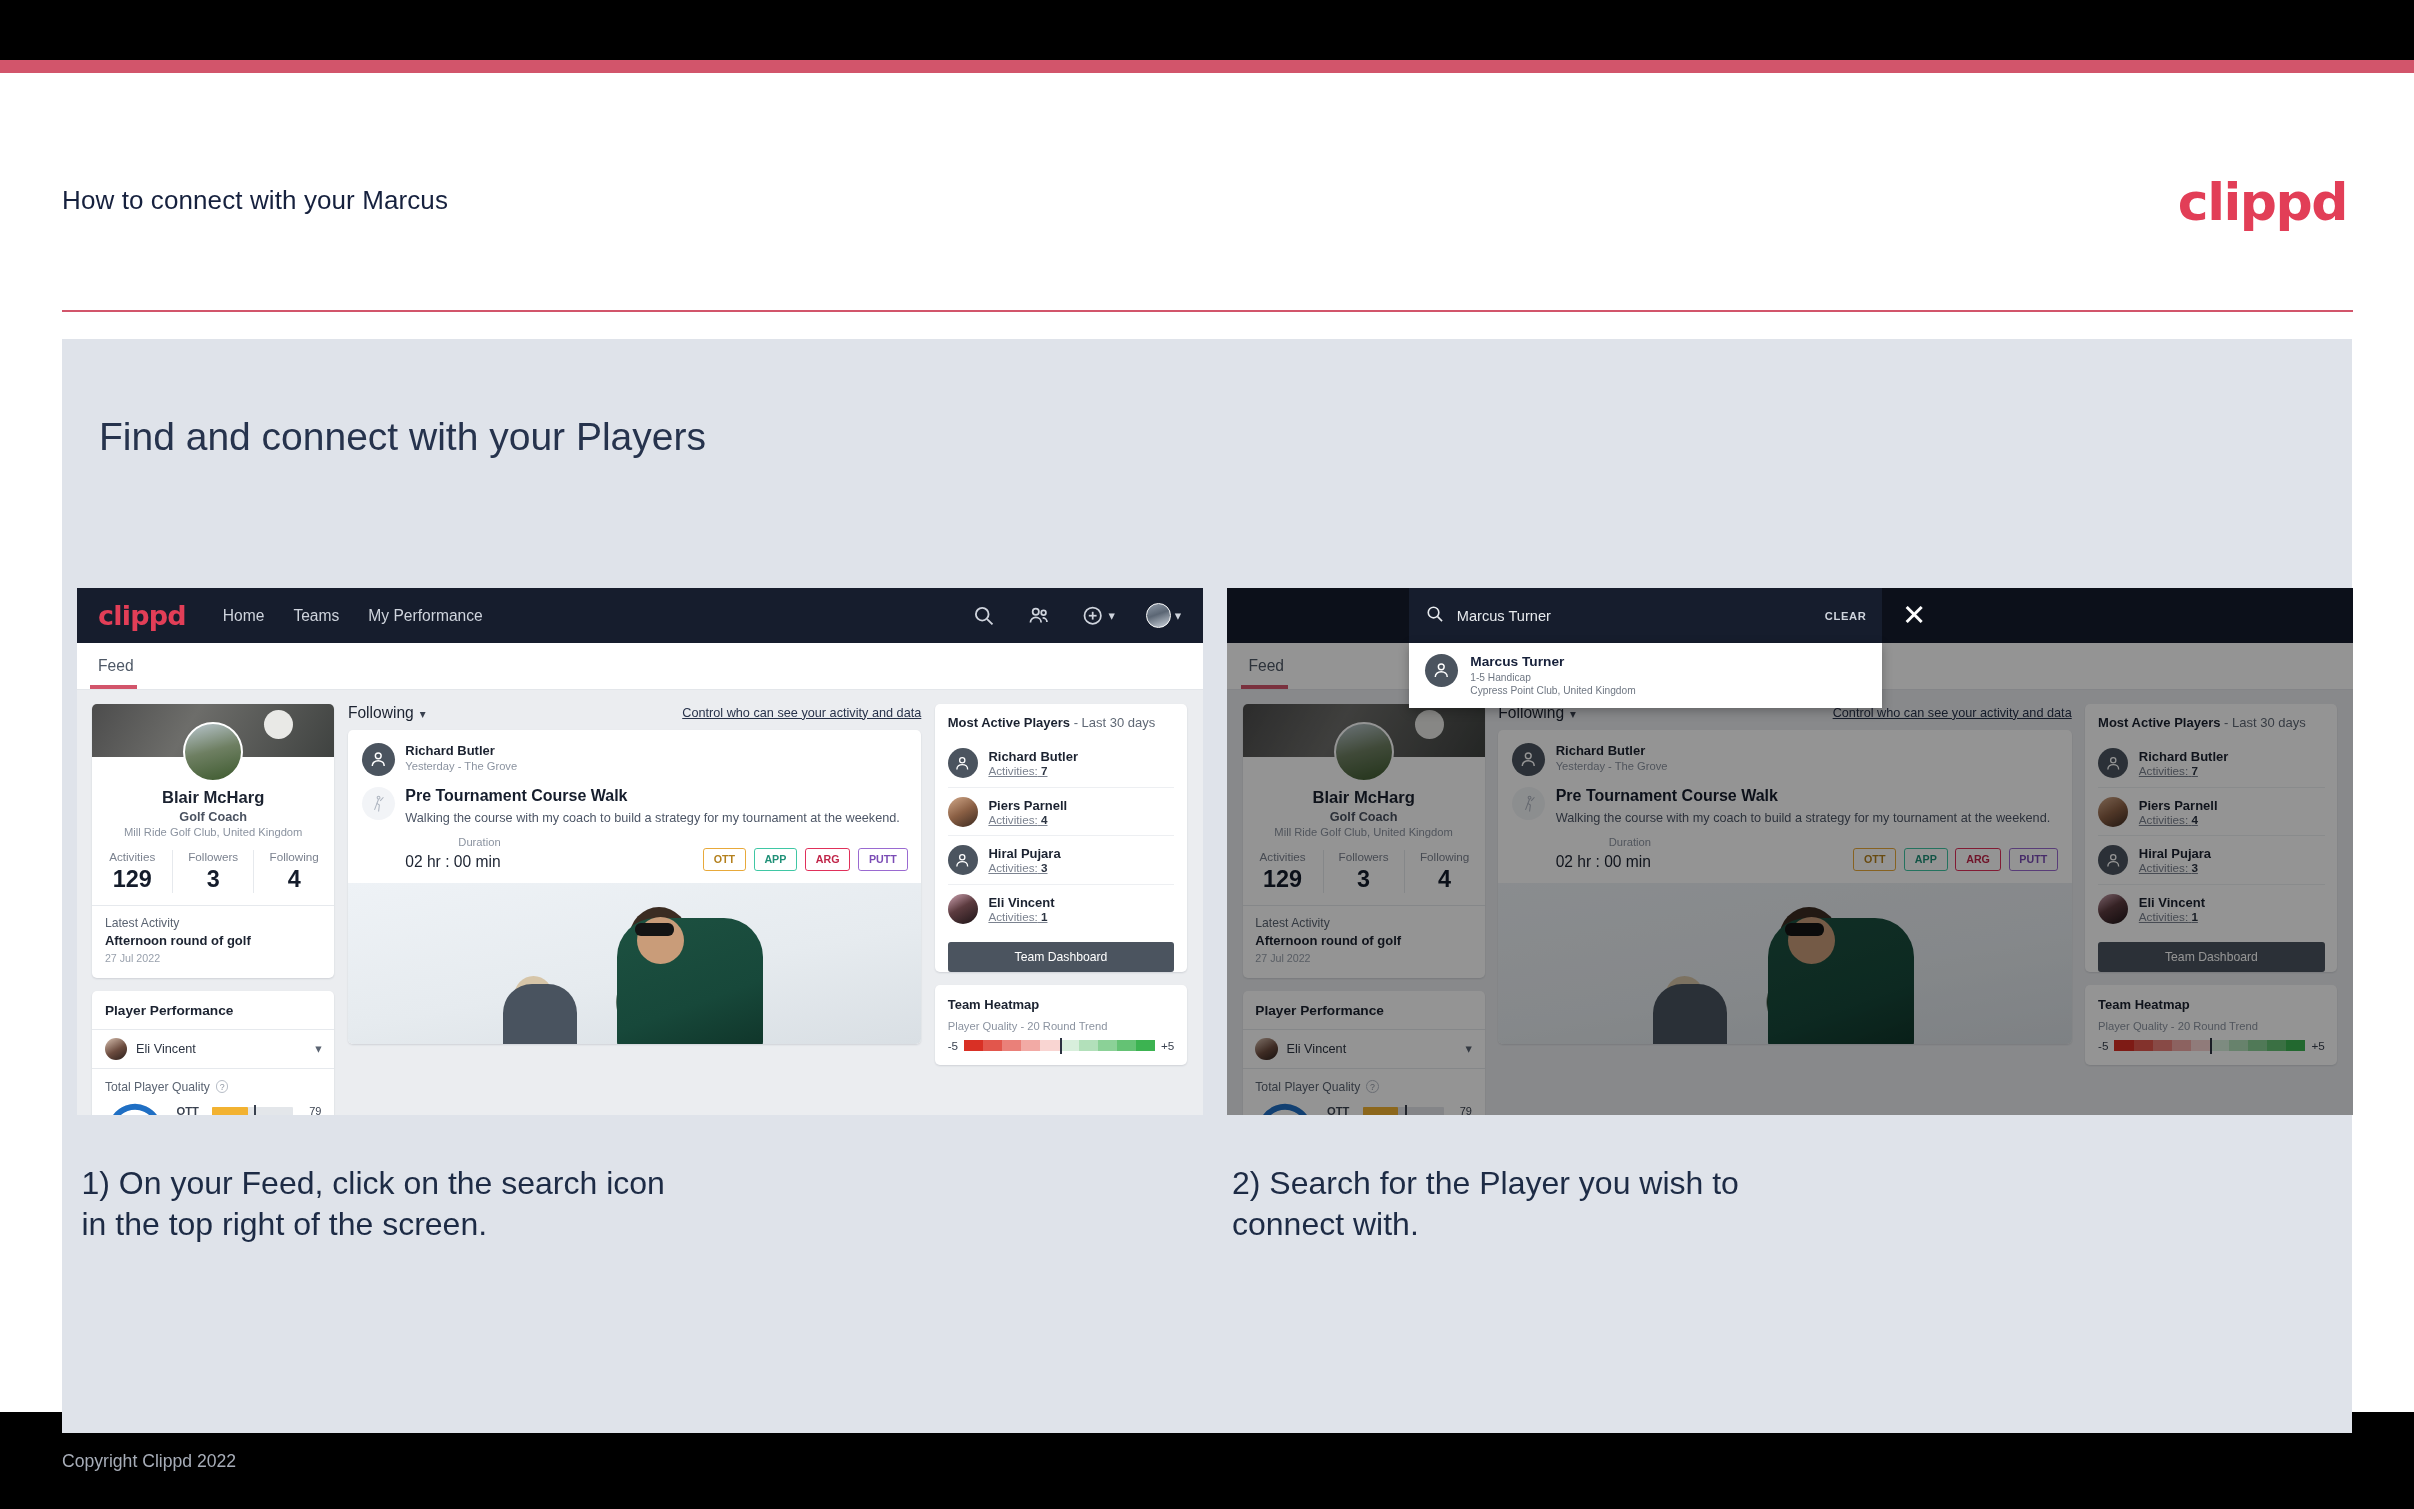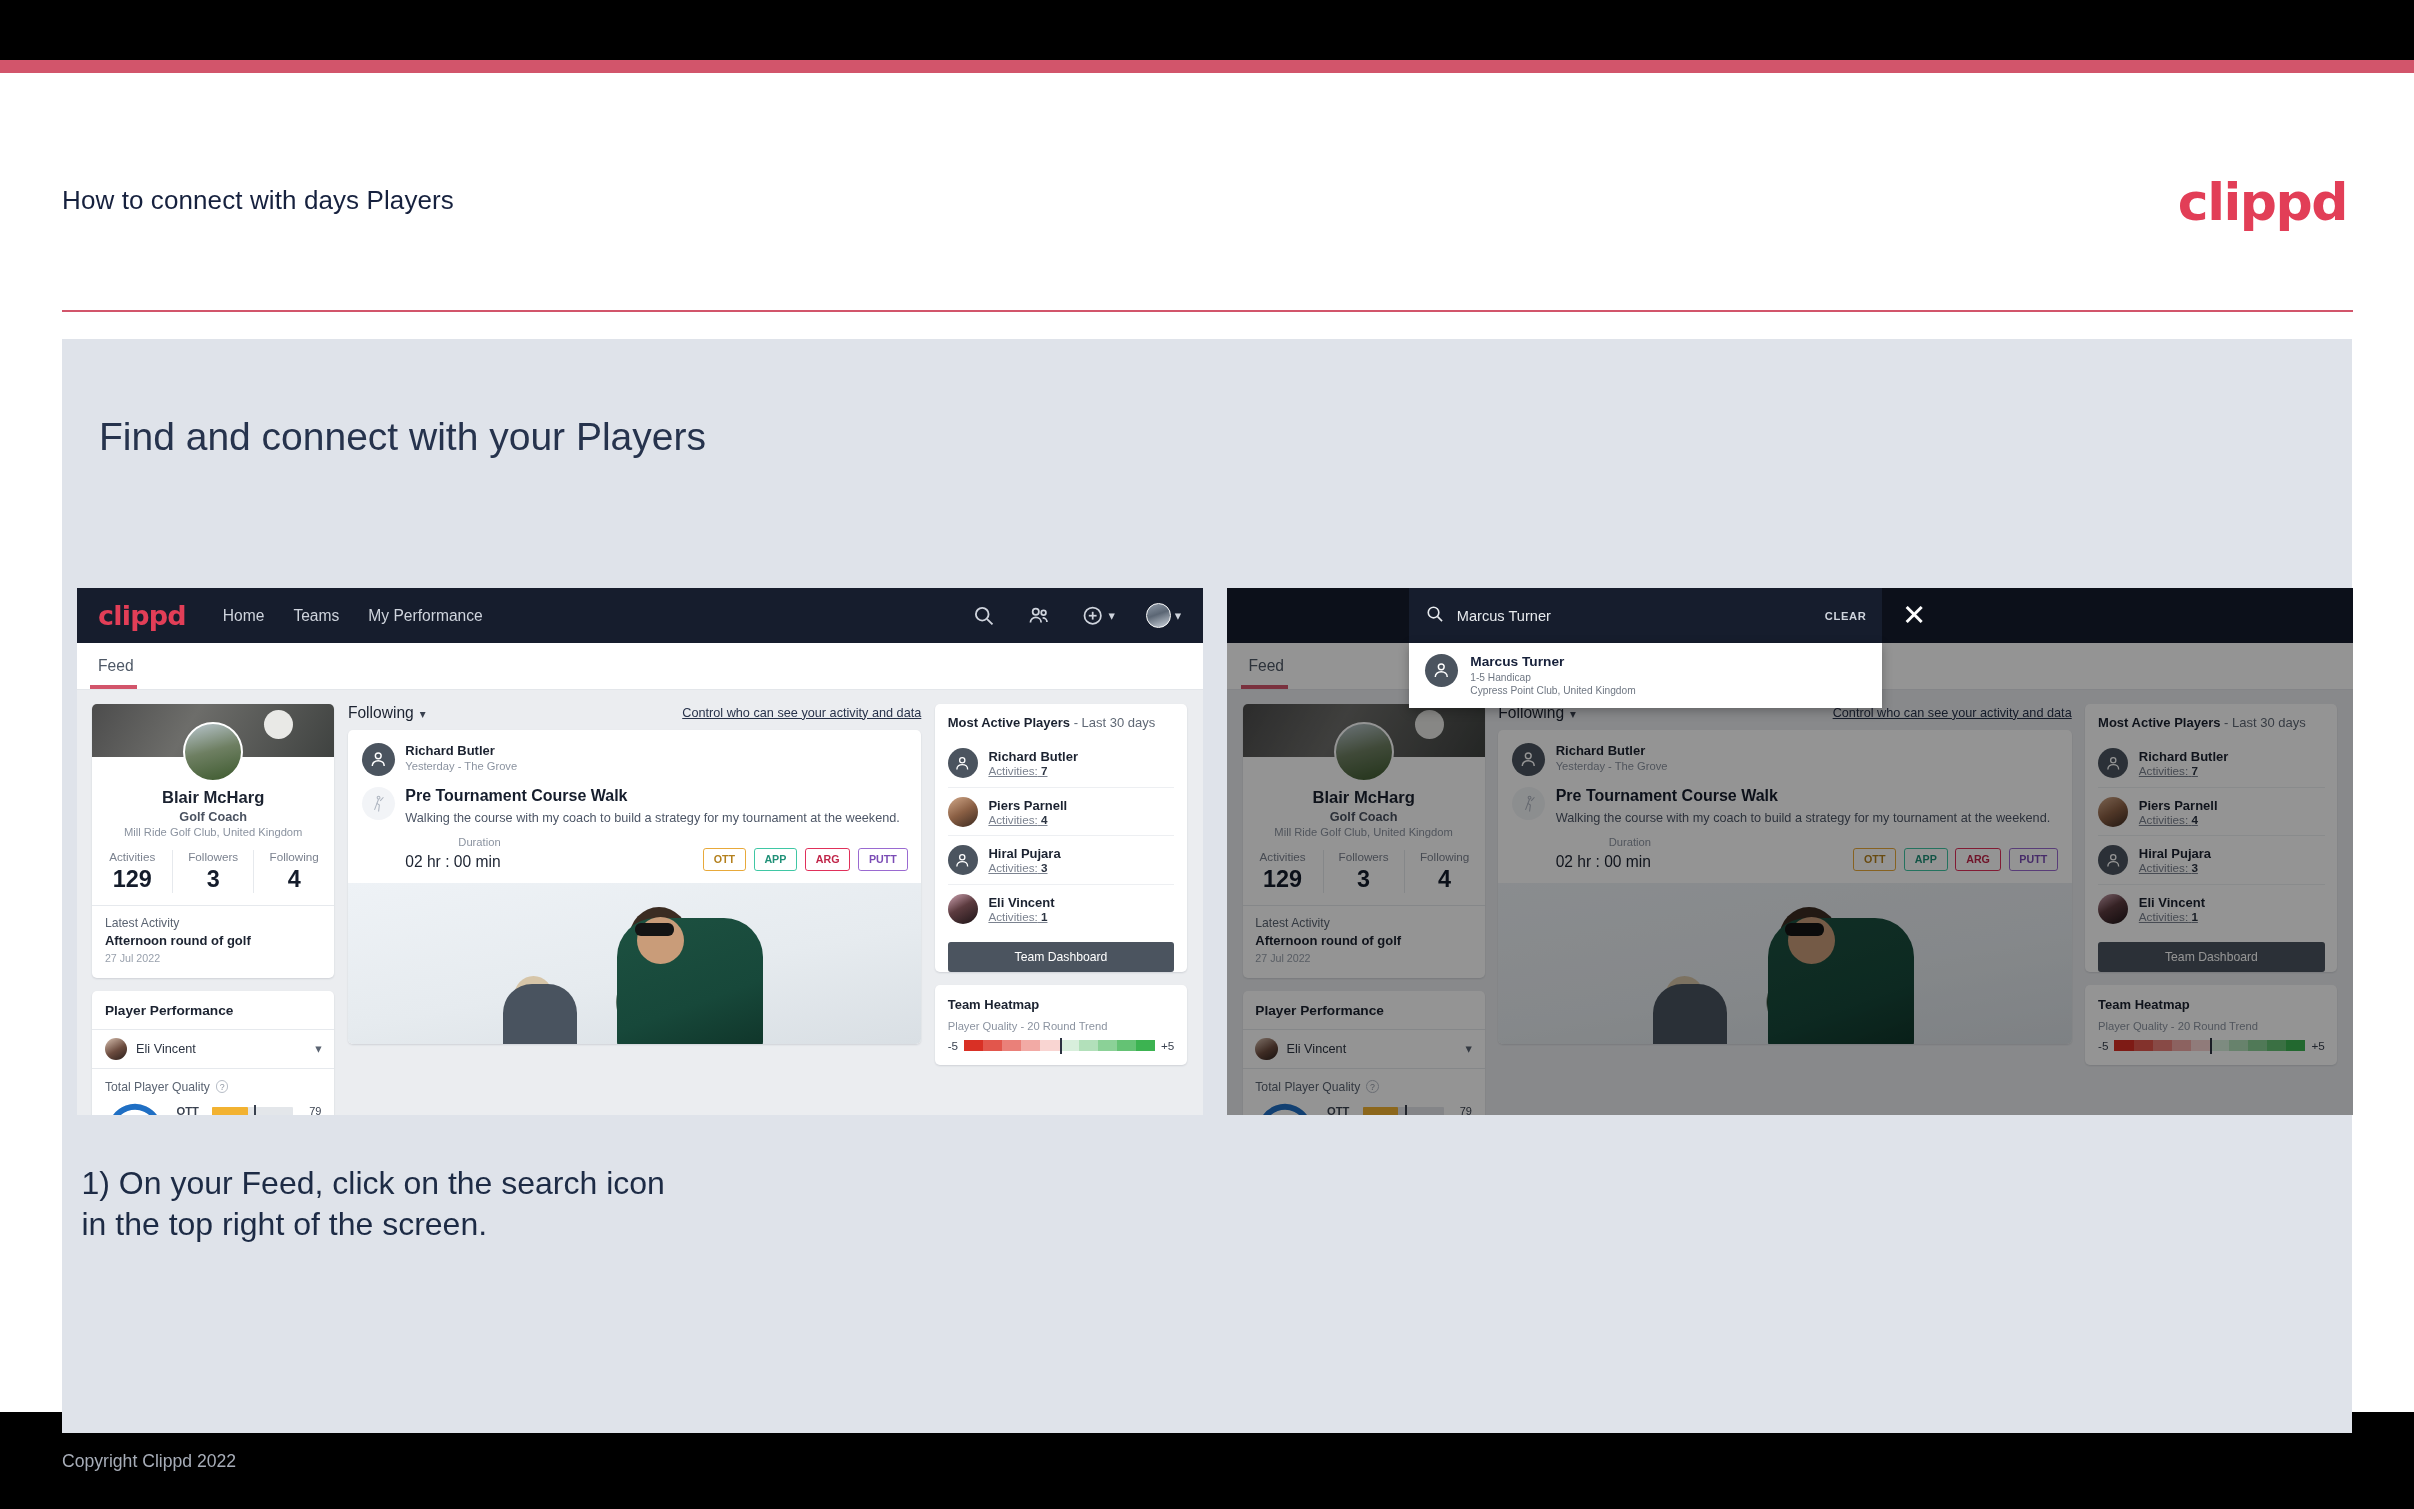--- a/index.html
+++ b/index.html
@@ -274,21 +274,21 @@
 
 <div class="page">
 
   <div class="band-top-black"></div>
   <div class="band-accent"></div>
   <div class="band-bottom-black"></div>
 
   <div class="slide">
 
     <div class="slide-header">
-      <div class="slide-title-sm">How to connect with days Players</div>
+      <div class="slide-title-sm">How to connect with your Marcus</div>
       <div class="brand-logo">clippd</div>
       <div class="header-rule"></div>
     </div>
 
     <div class="body-panel">
 
       <div class="h2">Find and connect with your Players</div>
 
       <div class="shot shot-left">
 
@@ -761,19 +761,20 @@
           </span>
           <span>
             <div class="sr-name">Marcus Turner</div>
             <div class="sr-l1">1-5 Handicap</div>
             <div class="sr-l2">Cypress Point Club, United Kingdom</div>
           </span>
         </div>
       </div>
 
       <div class="caption cap-left">1) On your Feed, click on the search icon in the top right of the screen.</div>
+      <div class="caption cap-right">2) Search for the Player you wish to connect with.</div>
 
     </div>
 
     <div class="copyright">Copyright Clippd 2022</div>
   </div>
 </div>
 
 
 </body></html>

